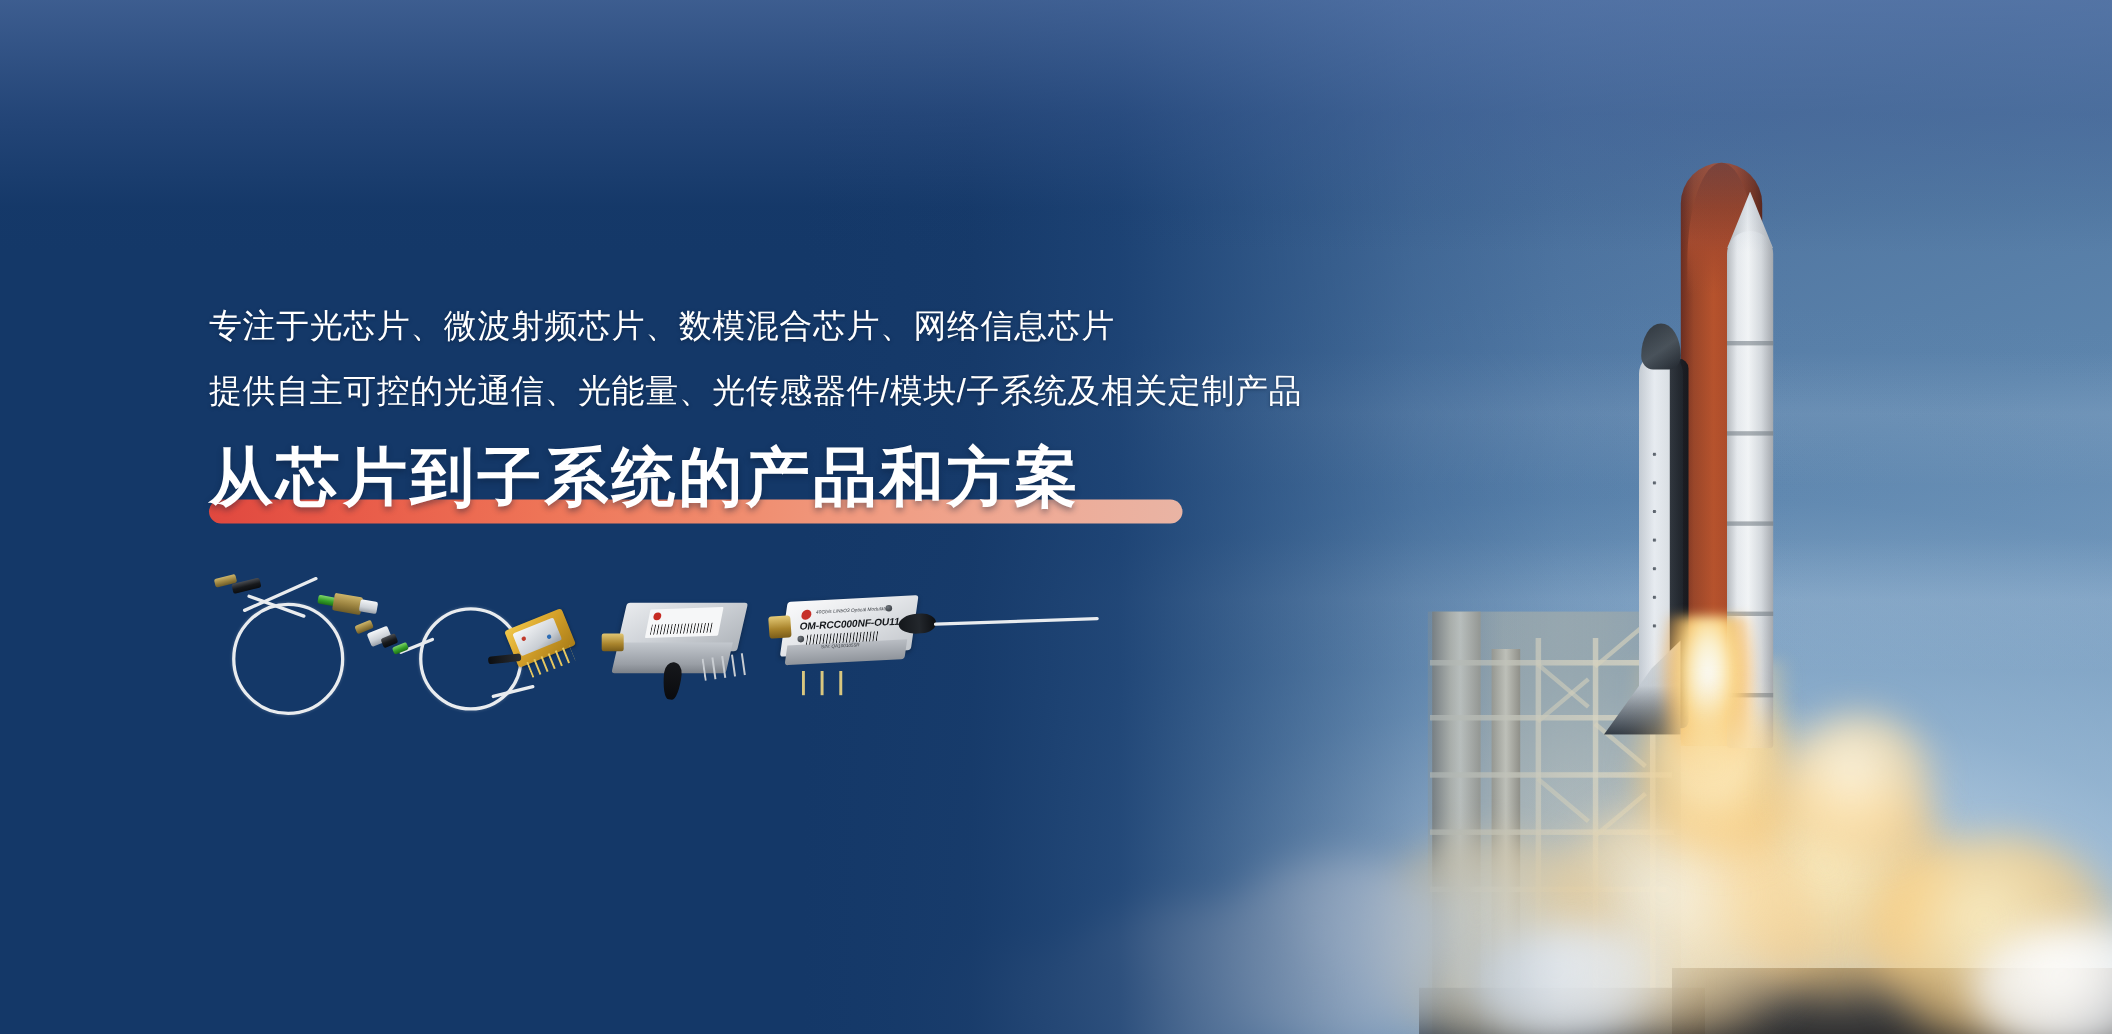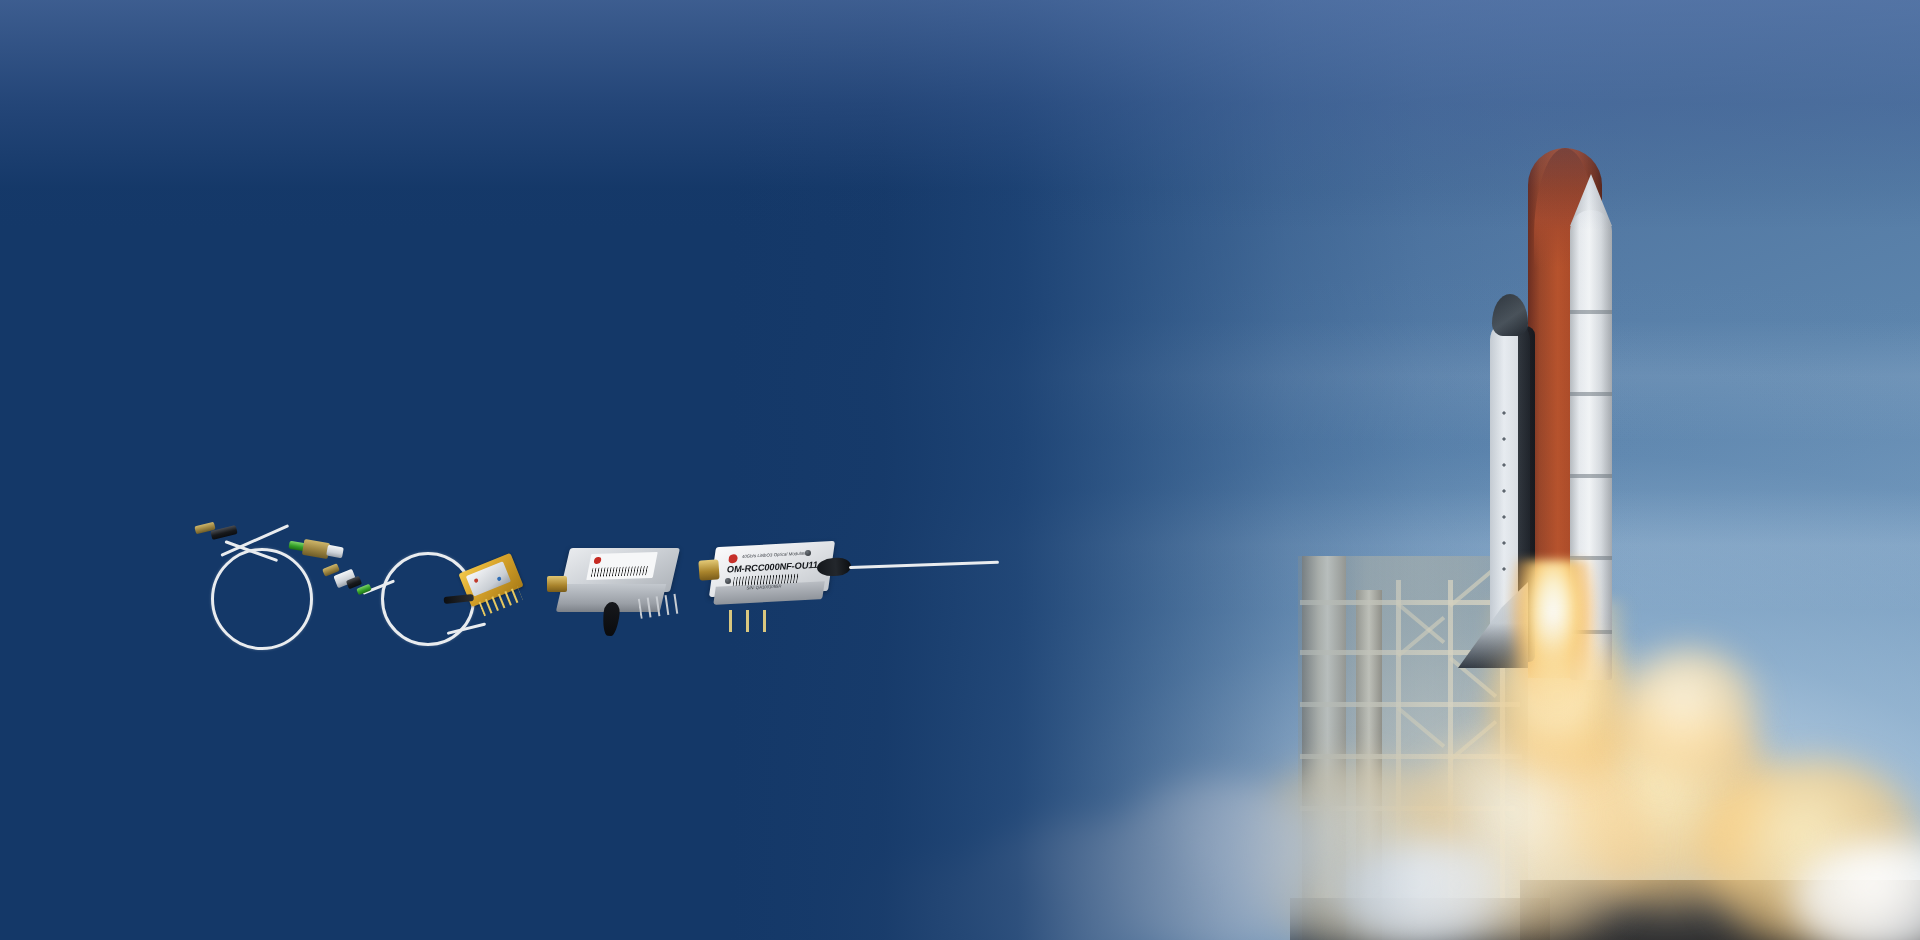--- a/index.html
+++ b/index.html
@@ -626,20 +626,29 @@
     <div class="smoke smoke-gold" style="left:1700px;top:760px;width:230px;height:190px;"></div>
     <div class="smoke smoke-white" style="left:1790px;top:840px;width:200px;height:120px;"></div>
     <div class="smoke smoke-gold" style="left:1490px;top:640px;width:150px;height:140px;"></div>
     <div class="smoke smoke-warm" style="left:1620px;top:650px;width:140px;height:130px;"></div>
     <div class="smoke smoke-white" style="left:1330px;top:840px;width:200px;height:110px;"></div>
   </div>
 
   <div class="navy-wash"></div>
   <div class="top-sheen"></div>
 
+  <div class="copy">
+    <div class="subline first">专注于光芯片、微波射频芯片、数模混合芯片、网络信息芯片</div>
+    <div class="subline">提供自主可控的光通信、光能量、光传感器件/模块/子系统及相关定制产品</div>
+
+    <div class="headline-wrap">
+      <div class="headline-bar"></div>
+      <div class="headline">从芯片到子系统的产品和方案</div>
+    </div>
+  </div>
 
   <div class="products">
 
     <div>
       <div class="fiber-loop" style="left:26px;top:28px;width:96px;height:96px;"></div>
       <div class="fiber-line" style="left:36px;top:34px;width:74px;transform:rotate(-24deg);"></div>
       <div class="fiber-line" style="left:40px;top:20px;width:56px;transform:rotate(20deg);"></div>
       <div class="connector conn-body" style="left:26px;top:8px;width:26px;height:9px;transform:rotate(-14deg);"></div>
       <div class="connector conn-ferrule" style="left:10px;top:4px;width:20px;height:8px;transform:rotate(-14deg);"></div>
       <div class="connector conn-green" style="left:104px;top:22px;width:16px;height:8px;transform:rotate(10deg);"></div>

